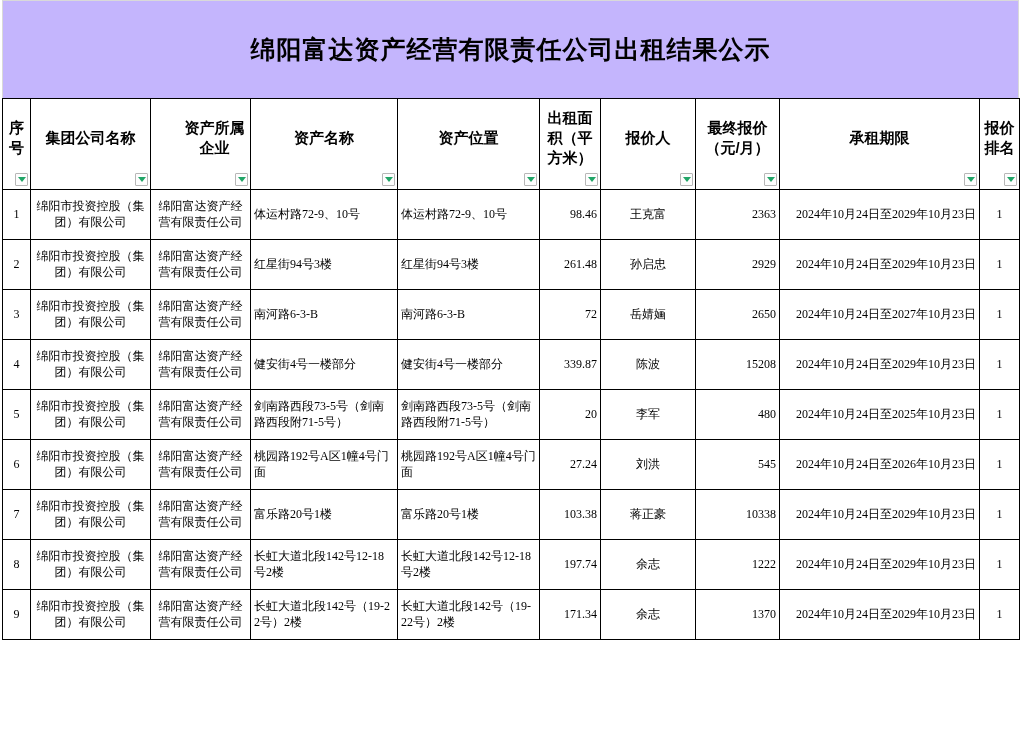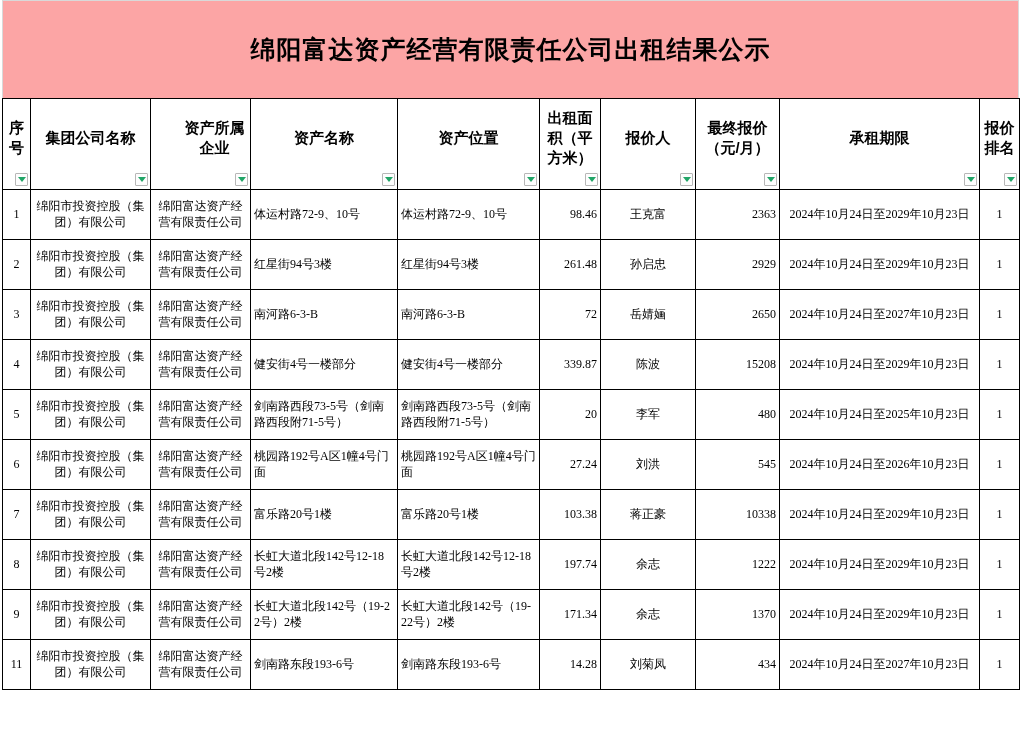--- a/index.html
+++ b/index.html
@@ -8,21 +8,21 @@
     font-family:"Liberation Sans","DejaVu Sans",sans-serif;
     color:#000;
   }
   .sheet{width:1021px;height:740px;background:#fff;}
 
   
   .title-box{
     margin:0 2px;height:98px;box-sizing:border-box;
     border:1px solid #d9d9d9;border-bottom:none;
     display:flex;align-items:center;justify-content:center;
-    background:#fca5a5;
+    background:#c4b5fd;
   }
   .title-text{
     font-size:25px;font-weight:bold;letter-spacing:1px;
     font-family:"Liberation Sans","DejaVu Sans",sans-serif;
   }
 
   
   table.results{
     border-collapse:collapse;table-layout:fixed;
     width:1017px;margin-left:2px;background:#fff;
@@ -42,21 +42,21 @@
   tbody tr{height:50px;}
   td{
     font-family:"Liberation Serif","DejaVu Serif",serif;
     font-size:12px;line-height:1.3;
     padding:2px 3px;word-break:break-all;
     background:#fff;
   }
   td.align-center{text-align:center;}
   td.align-left{text-align:left;}
   td.align-right{text-align:right;padding-right:3px;}
-  td[data-name="cell-lease_term"]{white-space:nowrap;word-break:normal;text-align:center;}
+  td[data-name="cell-lease_term"]{white-space:nowrap;word-break:normal;text-align:right;}
   td[data-name="cell-index"], td[data-name="cell-rank"]{font-size:12px;}
 
   
   .filter-btn{
     position:absolute;right:2px;bottom:3px;
     width:13px;height:13px;
     background:#fdfdfd;border:1px solid #b7b7b7;border-radius:1px;
     padding:0;margin:0;cursor:pointer;
     display:flex;align-items:center;justify-content:center;
   }
@@ -213,28 +213,16 @@
           <td data-name="cell-group_company" class="align-center">绵阳市投资控股（集团）有限公司</td>
           <td data-name="cell-owner_company" class="align-center">绵阳富达资产经营有限责任公司</td>
           <td data-name="cell-asset_name" class="align-left">长虹大道北段142号（19-22号）2楼</td>
           <td data-name="cell-asset_location" class="align-left">长虹大道北段142号（19-22号）2楼</td>
           <td data-name="cell-area" class="align-right">171.34</td>
           <td data-name="cell-bidder" class="align-center">余志</td>
           <td data-name="cell-final_price" class="align-right">1370</td>
           <td data-name="cell-lease_term" class="align-center">2024年10月24日至2029年10月23日</td>
           <td data-name="cell-rank" class="align-center">1</td>
         </tr>
-        <tr data-name="table-row">
-          <td data-name="cell-index" class="align-center">11</td>
-          <td data-name="cell-group_company" class="align-center">绵阳市投资控股（集团）有限公司</td>
-          <td data-name="cell-owner_company" class="align-center">绵阳富达资产经营有限责任公司</td>
-          <td data-name="cell-asset_name" class="align-left">剑南路东段193-6号</td>
-          <td data-name="cell-asset_location" class="align-left">剑南路东段193-6号</td>
-          <td data-name="cell-area" class="align-right">14.28</td>
-          <td data-name="cell-bidder" class="align-center">刘菊凤</td>
-          <td data-name="cell-final_price" class="align-right">434</td>
-          <td data-name="cell-lease_term" class="align-center">2024年10月24日至2027年10月23日</td>
-          <td data-name="cell-rank" class="align-center">1</td>
-        </tr>
       </tbody>
   </table>
 
 </div>
 
 </body></html>

